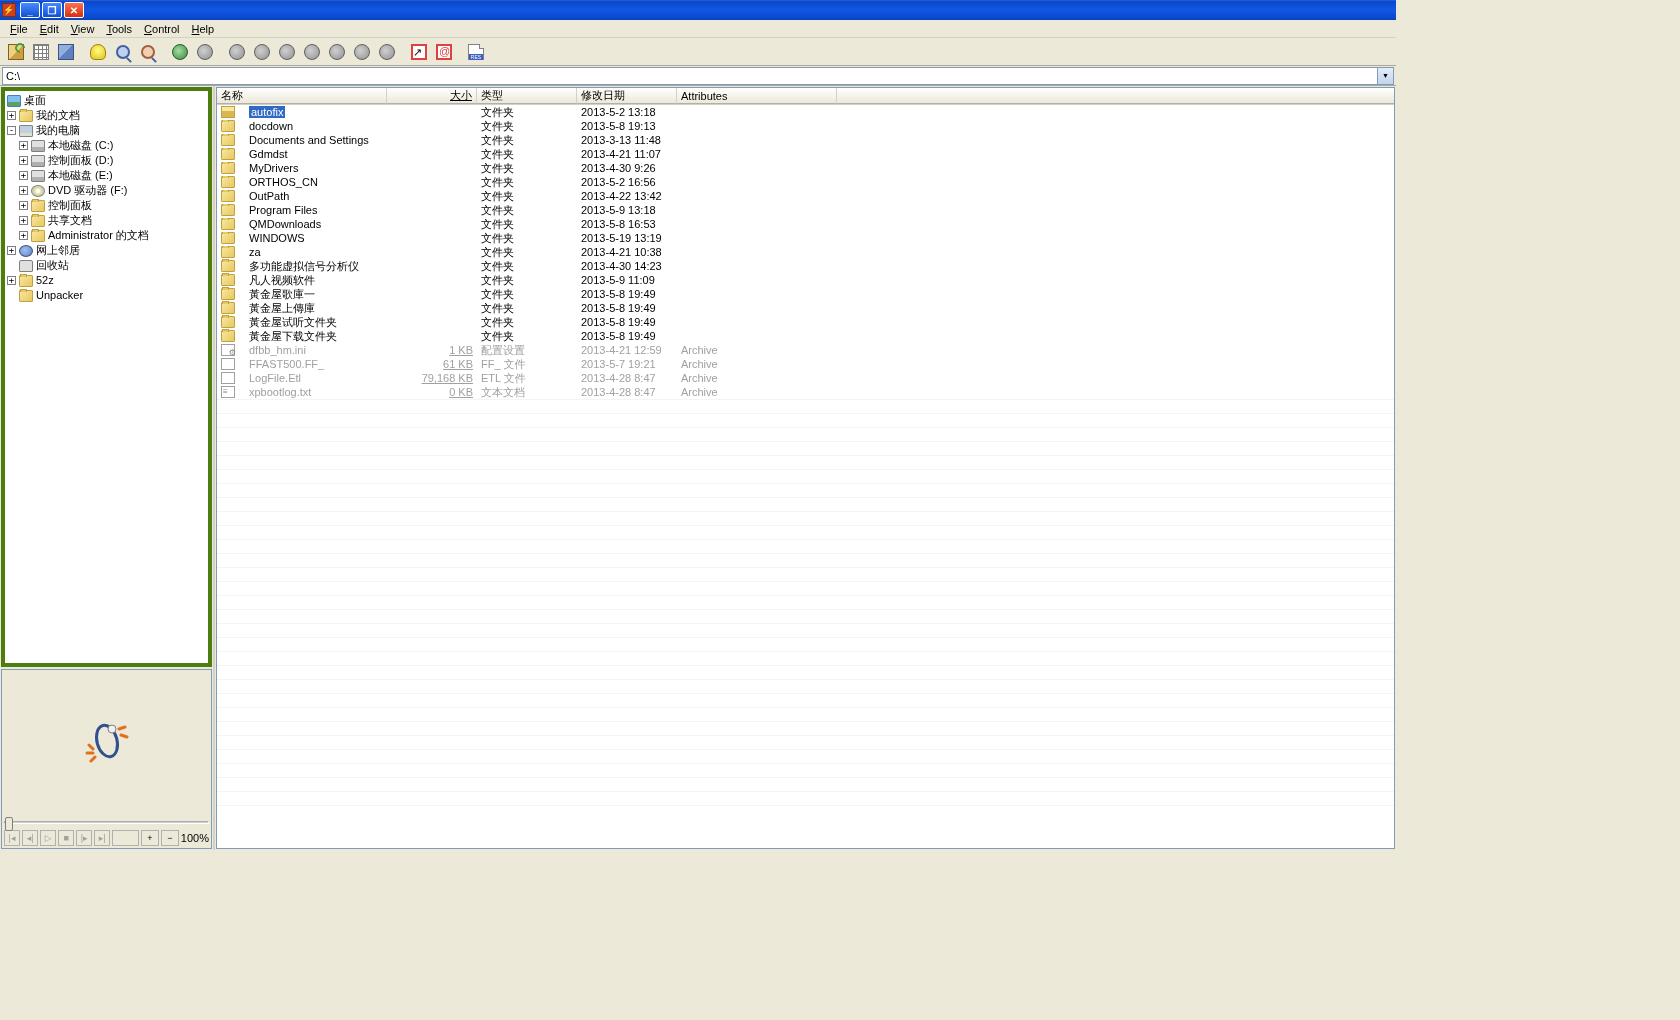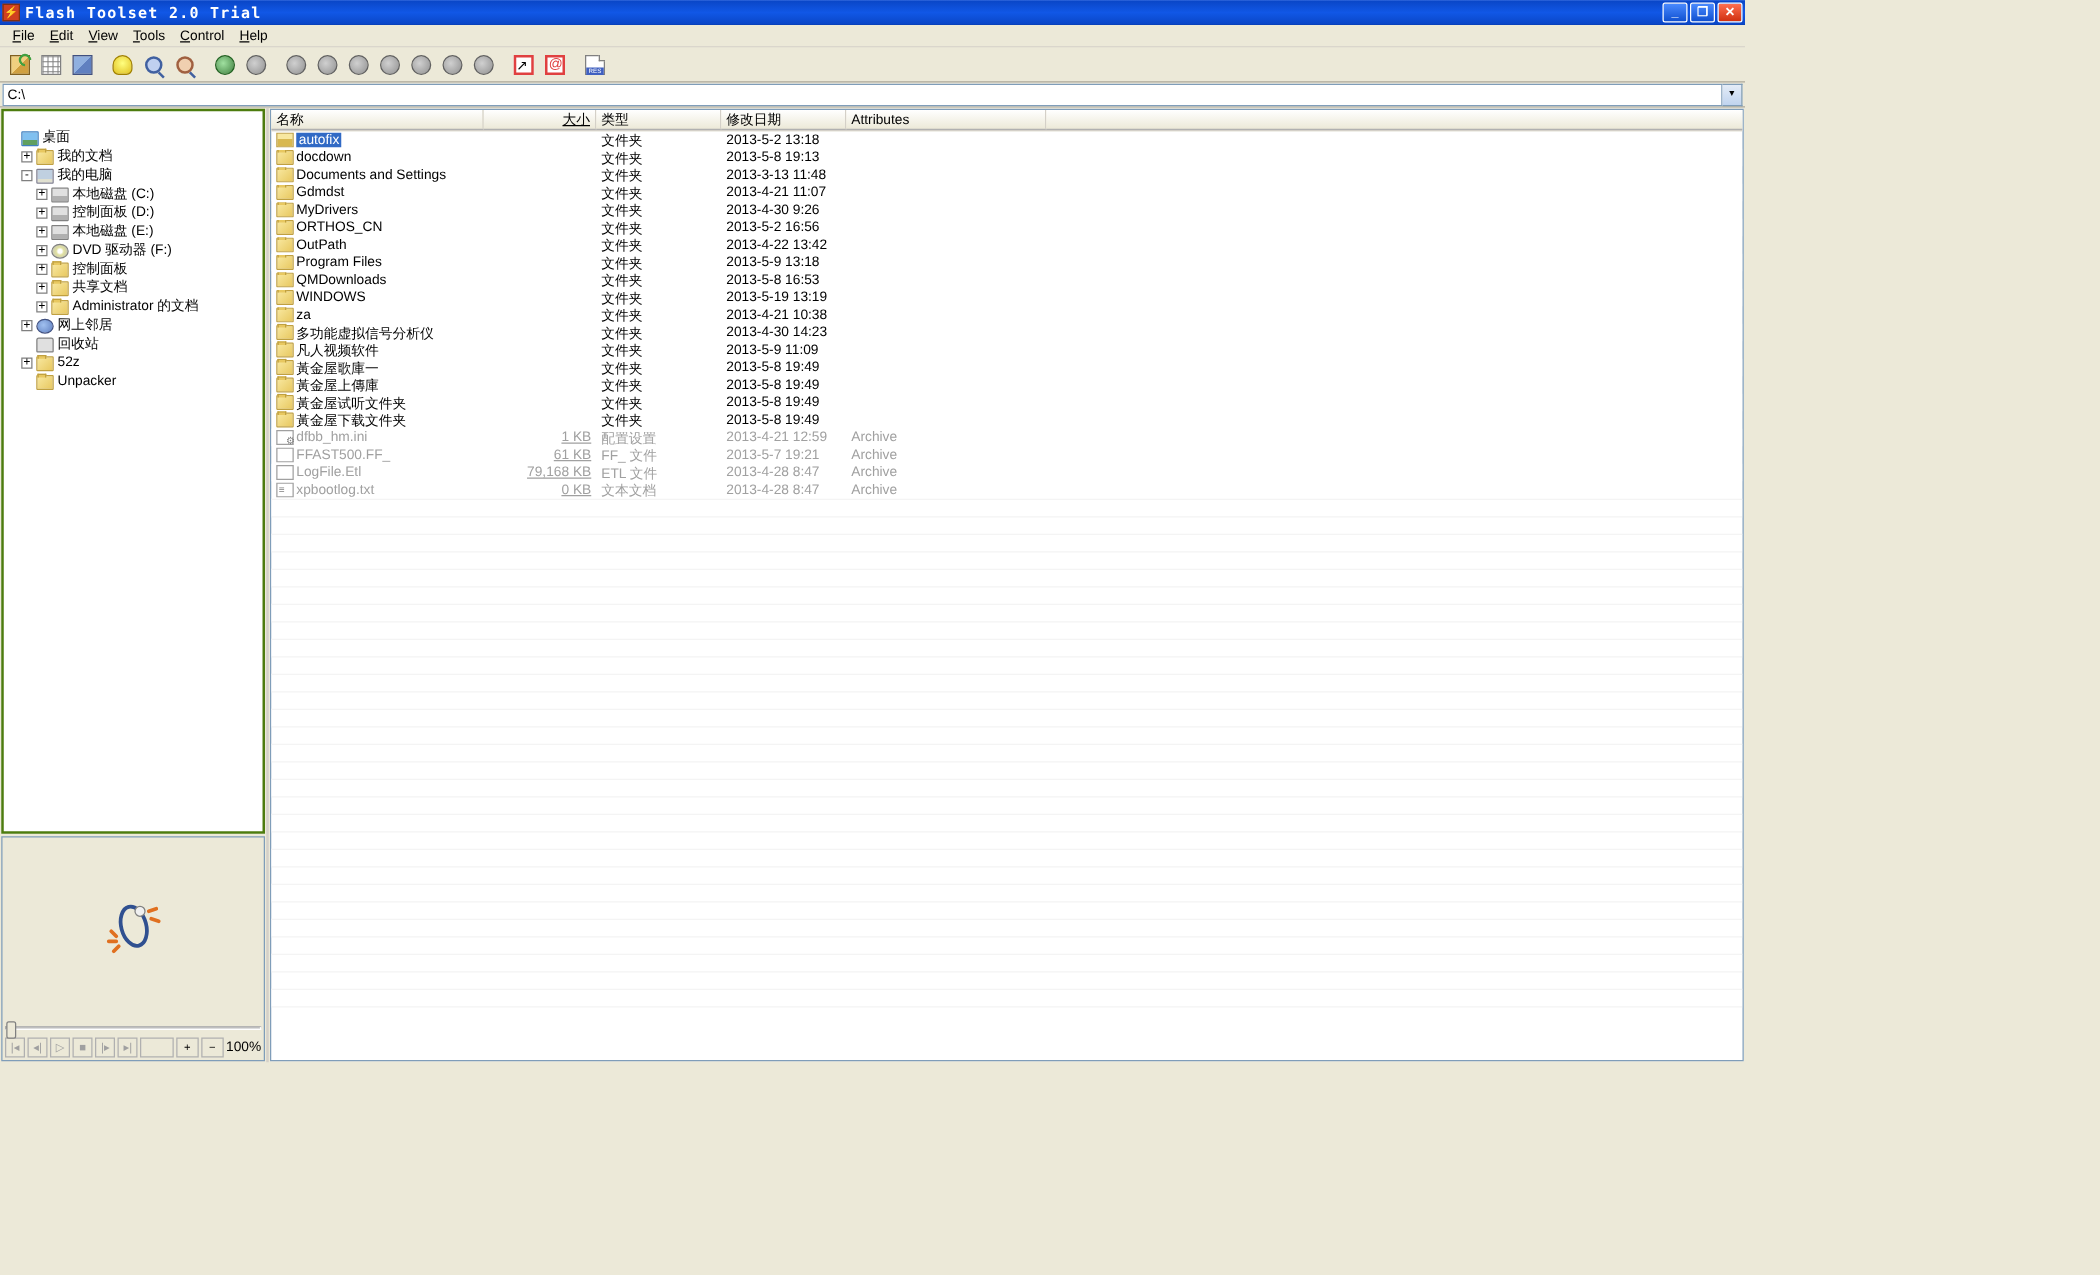--- a/index.html
+++ b/index.html
@@ -41,21 +41,21 @@
 .i-page::after { content: 'RES'; position: absolute; bottom: -1px; left: 0; right: 0; background: #4060c0; color: white; font-size: 5px; text-align: center; line-height: 6px; }
 
 
 .pathbar { height: 20px; display: flex; align-items: center; padding: 1px 2px; border-bottom: 1px solid #aca899; }
 .path-input { flex: 1; height: 18px; background: white; border: 1px solid #7f9db9; padding: 0 3px; font-size: 11px; display: flex; align-items: center; }
 .path-dd { width: 16px; height: 18px; background: linear-gradient(to bottom, #e4ecf7, #c0d4ef); border: 1px solid #7f9db9; border-left: none; display: flex; align-items: center; justify-content: center; font-size: 7px; cursor: pointer; }
 
 
 .main { display: flex; height: calc(850px - 20px - 18px - 28px - 20px); }
 .left-panel { width: 215px; display: flex; flex-direction: column; border-right: 2px solid #d4d0c8; }
-.tree-panel { flex: 1; background: white; border: 2px solid #4d7c0f; margin: 1px; overflow: auto; padding: 14px; }
+.tree-panel { flex: 1; background: white; border: 4px solid #4d7c0f; margin: 1px; overflow: auto; padding: 2px; }
 .preview-panel { height: 180px; background: #ece9d8; border: 1px solid #7f9db9; margin: 1px; position: relative; }
 .preview-img { position: absolute; top: 40%; left: 50%; transform: translate(-50%, -50%); width: 44px; height: 44px; }
 .preview-controls { position: absolute; bottom: 2px; left: 2px; right: 2px; }
 .preview-slider { width: 100%; height: 12px; display: flex; align-items: center; }
 .slider-track { flex: 1; height: 3px; background: #d0d0d0; border: 1px inset #fff; position: relative; }
 .slider-thumb { position: absolute; left: 0; top: -5px; width: 8px; height: 14px; background: #ece9d8; border: 1px solid #808080; border-radius: 2px; }
 .preview-btns { display: flex; gap: 2px; margin-top: 2px; align-items: center; }
 .pbtn { width: 18px; height: 16px; border: 1px solid #b0b0b0; background: #ece9d8; display: flex; align-items: center; justify-content: center; font-size: 9px; cursor: pointer; }
 .pbtn.disabled { color: #a0a0a0; }
 .preview-zoom { margin-left: auto; display: flex; gap: 2px; align-items: center; font-size: 10px; }
@@ -76,21 +76,21 @@
 
 
 .filelist { flex: 1; background: white; border: 1px solid #7f9db9; margin: 1px; display: flex; flex-direction: column; overflow: hidden; }
 .fl-header { display: flex; background: #ece9d8; border-bottom: 1px solid #d4d0c8; height: 17px; }
 .fl-hcell { border-right: 1px solid #d4d0c8; border-bottom: 1px solid #b0b0b0; padding: 1px 4px; background: linear-gradient(to bottom, #fff, #ece9d8); cursor: pointer; display: flex; align-items: center; }
 .fl-body { flex: 1; overflow-y: auto; overflow-x: hidden; }
 .fl-row { display: flex; height: 14px; align-items: center; }
 .fl-row:nth-child(even) { background: #fff; }
 .fl-row.empty { border-top: 1px solid #f4f4f4; }
 .fl-cell { padding: 0 4px; overflow: hidden; white-space: nowrap; }
-.fl-cell.name { display: flex; align-items: center; gap: 2px; }
+.fl-cell.name { display: flex; align-items: center; gap: 14px; }
 .fl-cell.size { text-align: right; }
 .fl-selected { background: #316ac5; color: white; padding: 0 2px; }
 .fl-grayed { color: #a0a0a0; }
 .fi { width: 14px; height: 12px; display: inline-block; flex-shrink: 0; }
 .fi-folder { background: linear-gradient(135deg, #f8e8a0, #e8c860); border: 1px solid #c0a040; border-radius: 1px; position: relative; }
 .fi-folder::before { content: ''; position: absolute; top: -2px; left: 0; width: 5px; height: 2px; background: #e8c860; border: 1px solid #c0a040; border-bottom: none; }
 .fi-folder-open { background: linear-gradient(to bottom, #f8e8a0 40%, #d8b850 40%); border: 1px solid #c0a040; }
 .fi-ini { background: #fff; border: 1px solid #a0a0a0; position: relative; }
 .fi-ini::after { content: '⚙'; position: absolute; bottom: -2px; right: -2px; font-size: 8px; color: #808080; }
 .fi-file { background: #fff; border: 1px solid #a0a0a0; }
@@ -104,21 +104,20 @@
 .col-attr { width: 160px; }
 
 
 .preview-logo { width: 44px; height: 44px; }
 </style>
 </head>
 <body>
 
 <div class="titlebar">
   <span class="app-icon">⚡</span>
-  <span class="title-text">Flash Toolset 2.0 Trial</span>
   <div class="win-buttons">
     <div class="win-btn">_</div>
     <div class="win-btn">❐</div>
     <div class="win-btn close">✕</div>
   </div>
 </div>
 
 <div class="menubar">
   <span class="menu-item"><span class="menu-underline">F</span><span>ile</span></span>
   <span class="menu-item"><span class="menu-underline">E</span><span>dit</span></span>

